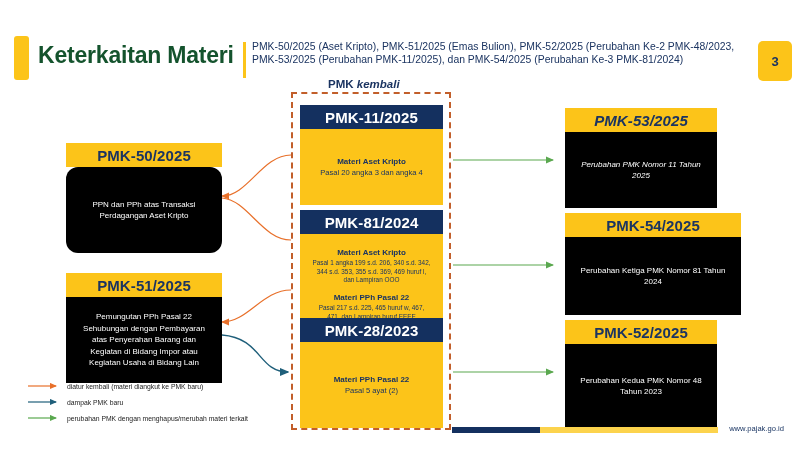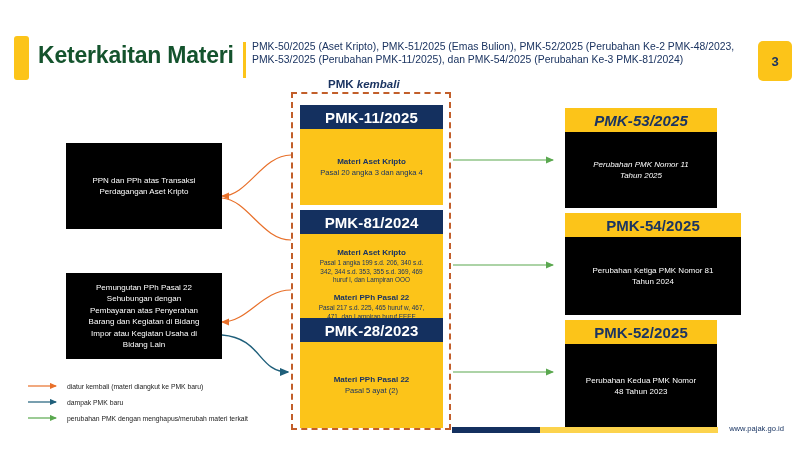--- a/index.html
+++ b/index.html
@@ -52,21 +52,21 @@
   
   .card{position:absolute;box-sizing:border-box;}
   .card .hd{
     width:100%;box-sizing:border-box;
     display:flex;align-items:center;justify-content:center;
     font-size:15px;font-weight:bold;letter-spacing:.1px;
   }
   .card .bd{
     width:100%;box-sizing:border-box;
     display:flex;flex-direction:column;align-items:center;justify-content:center;
-    text-align:center;padding:4px 18px;
+    text-align:center;padding:4px 12px;
   }
   
   .yh .hd{background:#fcc419;color:#1b3461;height:24px;}
   .yh .bd{background:#000000;color:#ffffff;font-size:8px;line-height:11.5px;}
   
   .nh .hd{background:#14305f;color:#ffffff;height:24px;}
   .nh .bd{background:#fcc419;color:#1b3461;font-size:8px;line-height:11.5px;}
 
   .bd .sub-title{font-weight:bold;font-size:8px;margin-bottom:1px;}
   .bd .sub-detail{font-size:6.4px;line-height:8.6px;}
@@ -121,24 +121,26 @@
     <path d="M291,290 C262,290 248,322 222,322" fill="none" stroke="#e8702a" stroke-width="1.2" marker-end="url(#ar-o)"></path>
 
     <path d="M222,335 C262,338 258,372 288,372" fill="none" stroke="#1f5f7a" stroke-width="1.4" marker-end="url(#ar-b)"></path>
 
     <path d="M453,160 L553,160" fill="none" stroke="#5aa84f" stroke-width="1.2" marker-end="url(#ar-g)"></path>
     <path d="M453,265 L553,265" fill="none" stroke="#5aa84f" stroke-width="1.2" marker-end="url(#ar-g)"></path>
     <path d="M453,372 L553,372" fill="none" stroke="#5aa84f" stroke-width="1.2" marker-end="url(#ar-g)"></path>
   </svg>
 
   <div class="card yh" style="left:66px;top:143px;width:156px;">
-    <div class="bd" style="height:86px;">PPN dan PPh atas Transaksi Perdagangan Aset Kripto</div>
+    <div class="hd">PMK-50/2025</div>
+    <div class="bd" style="height:86px;border-radius:12px;">PPN dan PPh atas Transaksi Perdagangan Aset Kripto</div>
   </div>
 
   <div class="card yh" style="left:66px;top:273px;width:156px;">
+    <div class="hd">PMK-51/2025</div>
     <div class="bd" style="height:86px;">Pemungutan PPh Pasal 22 Sehubungan dengan Pembayaran atas Penyerahan Barang dan Kegiatan di Bidang Impor atau Kegiatan Usaha di Bidang Lain</div>
   </div>
 
   <div class="card nh" style="left:300px;top:105px;width:143px;">
     <div class="hd">PMK-11/2025</div>
     <div class="bd" style="height:76px;">
       <div class="blk">
         <span class="sub-title line">Materi Aset Kripto</span>
         <span class="sub-detail line" style="font-size:7.6px;">Pasal 20 angka 3 dan angka 4</span>
       </div>

